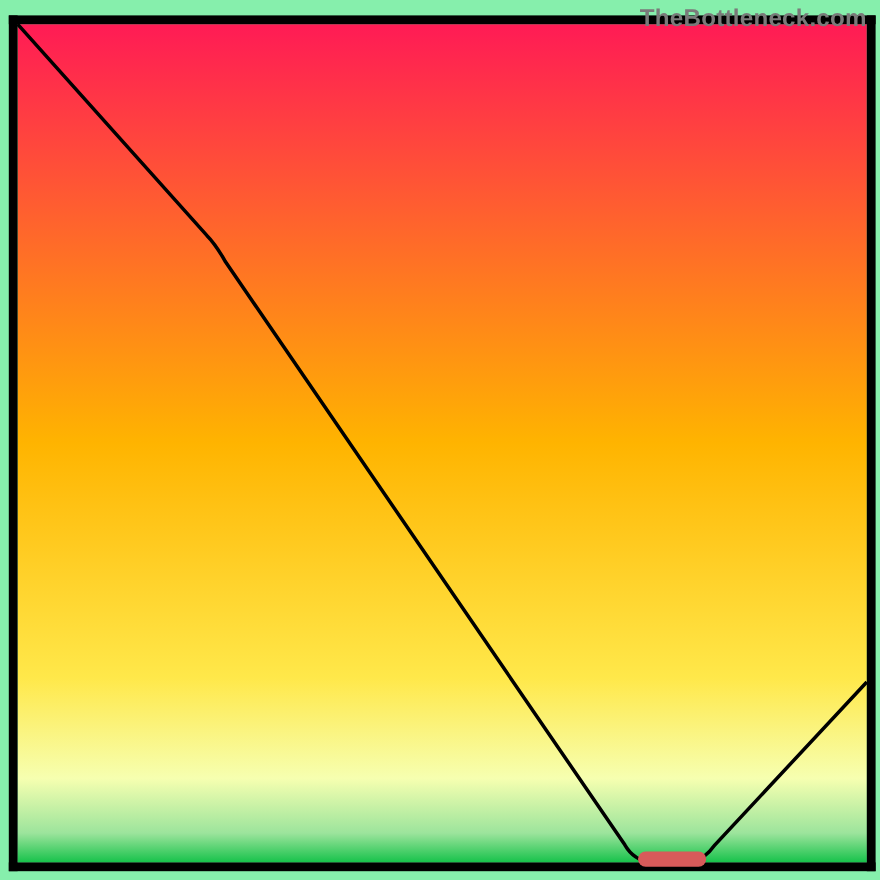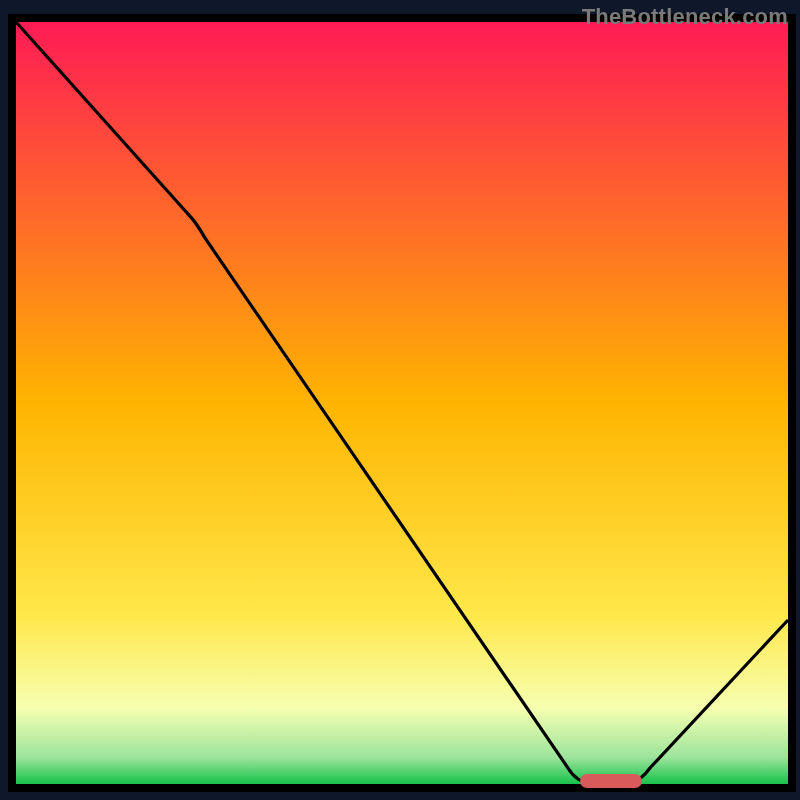--- a/index.html
+++ b/index.html
@@ -7,21 +7,21 @@
     padding: 0;
     width: 800px;
     height: 800px;
     overflow: hidden;
     font-family: Arial, Helvetica, sans-serif;
   }
   .canvas-wrap {
     position: relative;
     width: 800px;
     height: 800px;
-    background: #0f172a;
+    background: #86efac;
   }
   svg {
     display: block;
   }
   .watermark {
     position: absolute;
     top: 4px;
     right: 12px;
     font-size: 22px;
     font-weight: 600;

